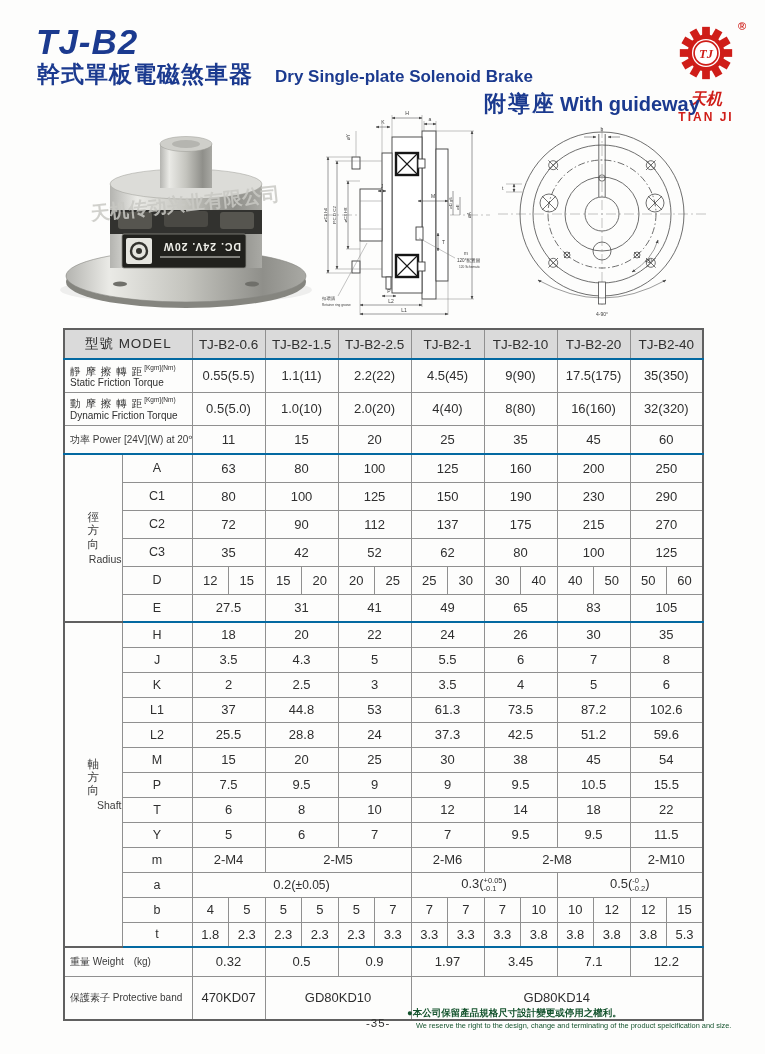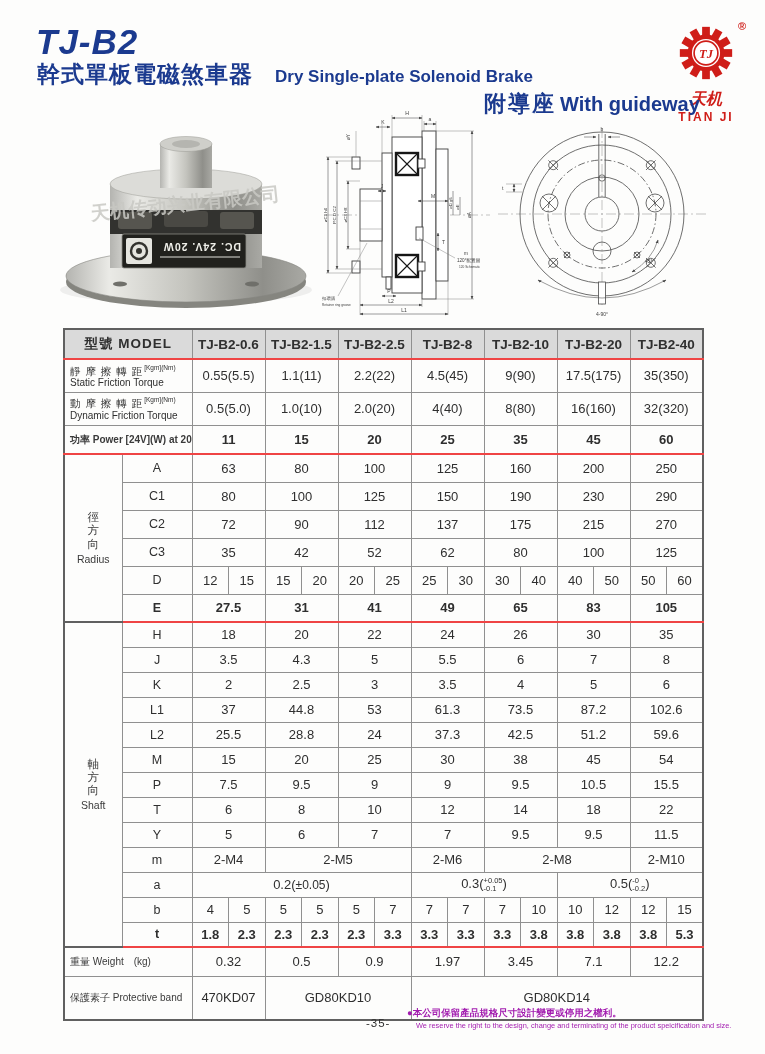--- a/index.html
+++ b/index.html
@@ -33,40 +33,40 @@
 .thin { fill:none; stroke:#4a4a4a; stroke-width:0.8; }
 .dashdot { stroke-dasharray:7 2.5 1.5 2.5; }
 
 
 .spec { position:absolute; left:63px; top:328px; border-collapse:collapse; table-layout:fixed;
         width:639px; border:2px solid #606060; }
 .spec td { border:1px solid #909090; text-align:center; vertical-align:middle; font-size:13px;
            color:#2f2f2f; padding:0; white-space:nowrap; overflow:hidden; }
 tr.hdr td { background:#dadada; font-size:13.5px; }
 td.model-hd { font-size:14.5px; letter-spacing:1px; }
-tr.sect td { border-bottom:2px solid #ef4444;font-weight:bold; }
+tr.sect td { border-bottom:2px solid #0369a1; }
 td.gb { border-bottom:2px solid #606060; }
 tr.rh td{height:30px} tr.rt td{height:33px} tr.rp td{height:29px} tr.rr td{height:28px}
 tr.rs td{height:25px} tr.rw td{height:29px} tr.rpb td{height:44px}
 td.lbl { text-align:left; padding-left:5px; }
 td.lbl.sm { font-size:10px; color:#3a3a3a; }
 .tzh { font-size:10.5px; letter-spacing:1px; line-height:1.2; }
 .tsup { font-size:6.5px; letter-spacing:0; vertical-align:super; margin-left:1px; }
 .ten { font-size:10px; line-height:1.1; letter-spacing:0; }
 td.grp { font-size:11px; color:#3a3a3a; }
 .vzh div { line-height:1.15; font-size:11.5px; }
-.gen { font-size:10.5px; margin-top:2px; }
+.gen { font-size:10.5px; margin-top:2px;text-align:right; }
 td.ltr { font-size:12.5px; }
 .tm { font-size:13px; }
 .ti { font-size:12px; }
 .ts { display:inline-block; vertical-align:middle; font-size:7.5px; line-height:1.05; text-align:left; }
 
 
 .pagenum { position:absolute; left:366px; top:1017px; font-size:11.5px; color:#2f2f2f; letter-spacing:1px; }
-.note { position:absolute; left:407px; top:1007px; width:350px; color:#a21caf; }
+.note { position:absolute; left:407px; top:1007px; width:350px; color:#14532d; }
 .note-zh { font-size:9.5px; font-weight:bold; white-space:nowrap; }
 .note-en { font-size:7.4px; margin-left:9px; margin-top:1px; white-space:nowrap; }
 </style>
 </head>
 <body>
 
 <div class="page">
 
   <div class="title">TJ-B2</div>
   <div class="subtitle">
@@ -297,21 +297,21 @@
         <col style="width:36.5px">
       <col style="width:36.5px">
         <col style="width:36.5px">
     </colgroup>
     <tbody>
         <tr class="rh hdr sect">
           <td colspan="2" class="model-hd">型號 MODEL</td>
           <td colspan="2">TJ-B2-0.6</td>
           <td colspan="2">TJ-B2-1.5</td>
           <td colspan="2">TJ-B2-2.5</td>
-          <td colspan="2">TJ-B2-8</td>
+          <td colspan="2">TJ-B2-1</td>
           <td colspan="2">TJ-B2-10</td>
           <td colspan="2">TJ-B2-20</td>
           <td colspan="2">TJ-B2-40</td>
         </tr>
         <tr class="rt">
           <td colspan="2" class="lbl">
             <div class="tzh">靜 摩 擦 轉 距<span class="tsup">[Kgm](Nm)</span></div>
             <div class="ten">Static Friction Torque</div>
           </td>
           <td colspan="2">0.55(5.5)</td>

